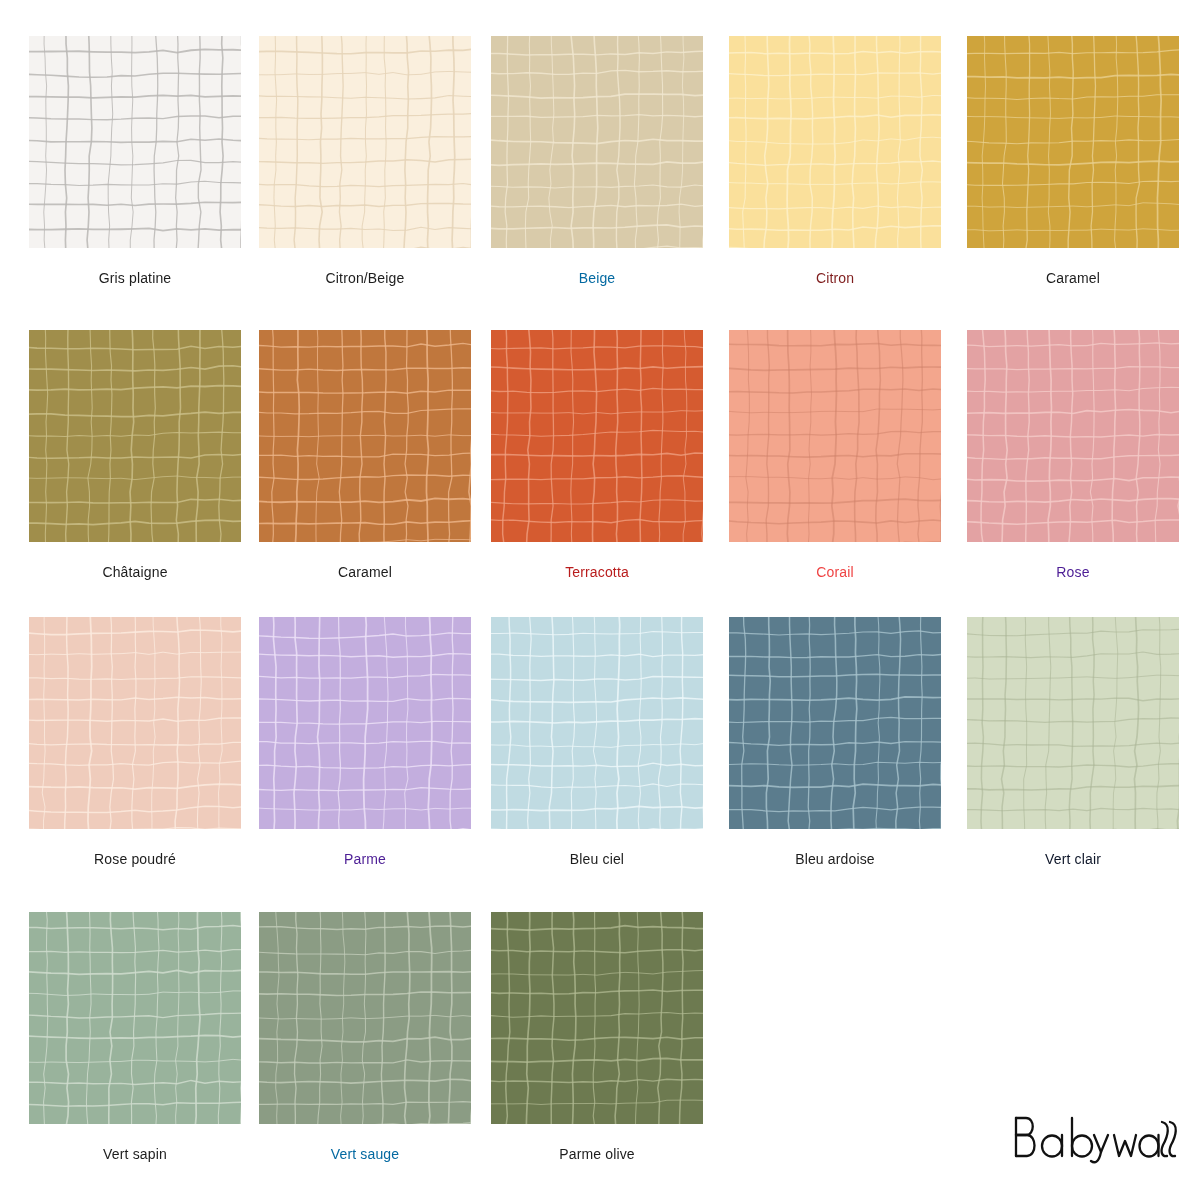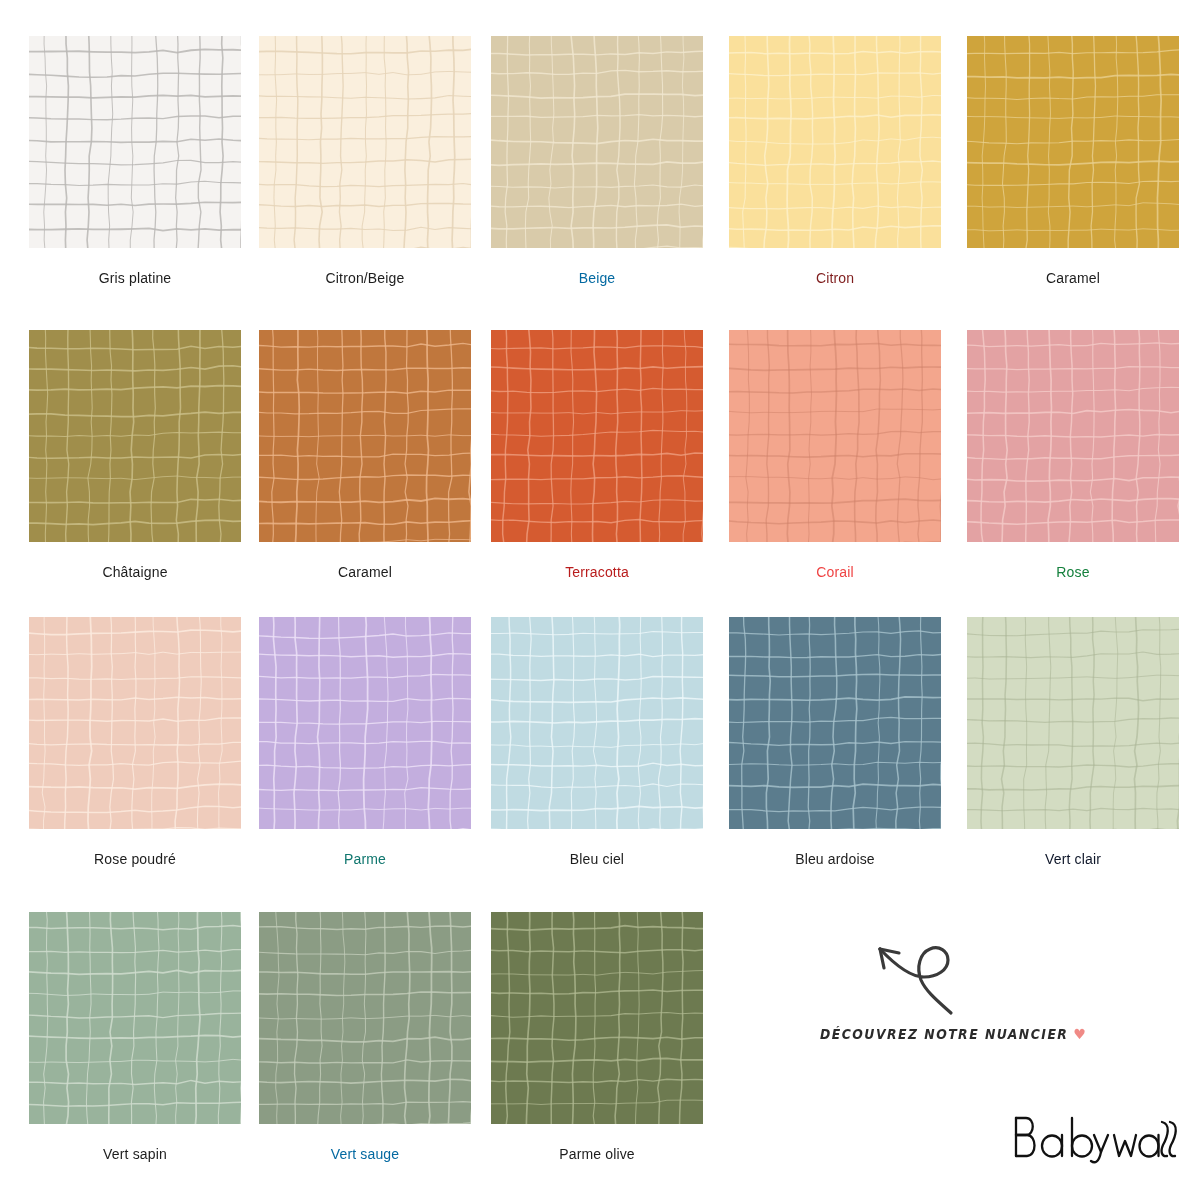--- a/index.html
+++ b/index.html
@@ -443,21 +443,21 @@
               <polyline points="0,110.75048197806626 14,111.0697985601848 28,111.62012478555903 42,111.40015869059944 56,112.16444265388152 70,112.53494304341825 84,111.69222787861453 98,112.52732571560689 112,113.07521534304048 126,112.60532486917727 140,113.05060041719878 154,111.88182499340587 168,110.94361910859163 182,112.11200817426719 196,110.45979865825718 210,111.0659321174566 224,110.36593304224839" stroke-width="1.45"></polyline>
               <polyline points="0,133.12791367715366 14,134.2070234820305 28,134.6276326085962 42,135.3700952901617 56,134.76946135190732 70,134.64714560005743 84,133.831260195634 98,134.16406664548404 112,134.29129447728232 126,134.72410044694487 140,134.69583925991762 154,132.88372008663387 168,131.7437659987582 182,131.6281545896419 196,131.377544124563 210,131.45840957594638 224,130.83994863623835" stroke-width="1.47"></polyline>
               <polyline points="0,154.8766735915183 14,155.926296013662 28,155.60464765437735 42,155.863599043886 56,156.94279355982783 70,157.13985169151962 84,157.04055033581503 98,156.11360223245865 112,156.5128682065357 126,156.82159034310445 140,155.71355883409012 154,154.4634927015934 168,156.58603584754206 182,153.700060391525 196,153.676211591424 210,153.02344904146844 224,153.44737098013465" stroke-width="1.58"></polyline>
               <polyline points="0,176.2166295623053 14,176.95159877274662 28,177.74864773589343 42,178.00945978382595 56,177.44384152806515 70,177.53032870070086 84,178.08647536898505 98,177.0847565547867 112,175.52252783513353 126,176.42036692477657 140,175.02568694727242 154,175.92658902933726 168,176.8548261617058 182,175.3200729490321 196,174.6658917041108 210,174.56618935331446 224,175.52853120942527" stroke-width="1.69"></polyline>
               <polyline points="0,197.43581802861857 14,198.15304898343155 28,199.04473616517504 42,199.62215336752772 56,200.3314568755784 70,199.41352434645168 84,198.74912278733808 98,198.05609950114027 112,197.91417447669943 126,198.1986717977395 140,197.25670991083854 154,196.21643839769123 168,198.50306745241983 182,197.54028771123285 196,196.1883517481086 210,195.95800336550118 224,195.92735795630622" stroke-width="1.58"></polyline>
               <polyline points="0,220.88553975681728 14,221.59897647218168 28,221.70487316204824 42,222.2552255804758 56,222.18640080925084 70,222.34364657462464 84,223.01753482600162 98,223.72002499631066 112,222.90607752874124 126,223.09731664568332 140,221.21547967660504 154,220.0588759103575 168,222.2887262684813 182,222.7338538846046 196,220.90233293353202 210,220.39483440578135 224,220.6874185419782" stroke-width="1.80"></polyline>
               <polyline points="0,242.14520853467192 14,243.23314673453632 28,243.24463453830955 42,243.36705514865426 56,244.34560569231863 70,245.0985034690773 84,245.0398971343291 98,245.36151664944882 112,243.91806508605384 126,244.96644427073838 140,244.32468318793246 154,243.39710953235408 168,242.5402427282747 182,242.67327270875705 196,243.7202726118705 210,244.26953224642892 224,245.5726444968886" stroke-width="1.46"></polyline>
             </g>
           </svg>
         </div>
-        <div class="swatch-label" style="color: #15803d;">Rose</div>
+        <div class="swatch-label" style="color: #4c1d95;">Rose</div>
       </div>
       <div class="swatch-cell" style="left: 29px; top: 617px;">
         <div class="swatch-chip" title="Rose poudré" style="background-color: rgb(239, 204, 188);">
           <svg class="weave" viewBox="0 0 226 226" preserveAspectRatio="none">
             <g stroke="#fbeade" stroke-opacity="0.85" fill="none" stroke-linecap="round">
               <polyline points="0.32906721640983605,0 0.09418507217440042,14 0.8251359139099124,28 0.7069048517884309,42 0.2640070549495652,56 1.3355817901796412,70 0.9213939045851527,84 0.7298581496922605,98 0.22883513831259417,112 -0.5136421651239431,126 0.23655606708443844,140 -0.12037939474706727,154 -0.9495536856424405,168 -0.8354141194011246,182 -1.3925527861227756,196 -2.342089938062431,210 -1.6810724540005542,224" stroke-width="0.91"></polyline>
               <polyline points="21.15067511262605,0 21.122542086219823,14 21.621756895435766,28 21.635776507041292,42 21.052658307014088,56 21.322622673585002,70 20.722153988376565,84 21.078161586179196,98 21.576044701236732,112 21.473893063939215,126 22.131478633501278,140 21.204158472272713,154 20.74580193813602,168 19.227079157806322,182 22.046225617807686,196 20.46220154606773,210 20.54877122582792,224" stroke-width="0.96"></polyline>
               <polyline points="44.04240845503239,0 43.815618611955344,14 43.63405063989862,28 44.09854727776439,42 45.02003745602727,56 44.96443523162122,70 44.58980350668371,84 45.1372928303449,98 44.925590884972394,112 44.467353793883554,126 42.99148095052579,140 42.42655240899571,154 43.14140633206125,168 42.335695079946596,182 42.59776382379473,196 41.796291054210414,210 41.52416135834337,224" stroke-width="1.50"></polyline>
               <polyline points="67.06634896678105,0 67.6626030021863,14 68.33730955355091,28 68.47258737578969,42 68.73146891357551,56 67.94616791382865,70 67.95691864769881,84 67.7506378757785,98 66.99633422443405,112 67.03724497576252,126 68.6638413418144,140 66.0888383651032,154 67.36598137963625,168 66.47427335303992,182 65.26575342234217,196 64.95048492981529,210 65.99536032635051,224" stroke-width="1.77"></polyline>
               <polyline points="87.4537367523997,0 88.40883959708806,14 88.53781272562316,28 88.21937075141459,42 89.31608158792902,56 88.60699935165398,70 89.22589446958392,84 89.23967331933656,98 88.82628958882904,112 88.57546289739295,126 88.27793261764701,140 89.89403596296518,154 90.47300886031098,168 88.16568627951584,182 86.84504854576284,196 88.09962723960928,210 86.40717290872918,224" stroke-width="1.28"></polyline>
@@ -509,21 +509,21 @@
               <polyline points="0,111.29092341932655 14,111.40370492062287 28,111.34936054108772 42,112.24947342015449 56,112.09914418405072 70,112.94257331735082 84,113.14846105159938 98,112.80768635826576 112,112.92265841557786 126,111.91736015498094 140,110.91622600033529 154,110.74366719523773 168,111.55512118825173 182,110.40120232674994 196,110.49976031802679 210,110.58014137749296 224,111.03264815041054" stroke-width="1.20"></polyline>
               <polyline points="0,130.61709913322701 14,130.5423578752942 28,132.04687350867468 42,132.09464337028382 56,132.65014858913145 70,132.03583167582613 84,131.92172588093385 98,131.89421152261312 112,132.51366913637932 126,132.2036709661061 140,130.60217368198687 154,131.12767367515238 168,130.48844786717626 182,130.34008408713217 196,132.0777128047461 210,131.79022018605198 224,132.3794085974277" stroke-width="1.25"></polyline>
               <polyline points="0,154.60960114446655 14,154.11518617568544 28,155.18320955582917 42,155.83909363646112 56,155.36618380706156 70,156.59941891118643 84,156.95153831673548 98,157.35230899524876 112,157.0882250320863 126,156.89525529192304 140,155.63027969664088 154,156.15929989789342 168,154.61303032727744 182,154.074344223954 196,154.82075189919686 210,153.78303647436644 224,153.6164365984077" stroke-width="1.31"></polyline>
               <polyline points="0,178.25134116108762 14,178.8223075016554 28,179.3085055430657 42,178.69493647917952 56,179.21344122729235 70,179.26827591849147 84,179.60464451375637 98,179.20462531265355 112,178.98752608182784 126,178.85203315299736 140,178.4644115243319 154,178.62538266818757 168,176.68418081796645 182,177.37309647383603 196,178.16417450826276 210,178.41369055942508 224,177.4531630059973" stroke-width="1.32"></polyline>
               <polyline points="0,196.79359007861885 14,197.5588832643447 28,198.07557564875412 42,198.38342233109714 56,198.97486625818647 70,199.11006012297491 84,198.85211969708178 98,198.94639777964593 112,197.84513612480413 126,198.54833434386586 140,197.8544756169342 154,197.71905618177865 168,199.03721331543335 182,197.3760640593585 196,198.04798368596659 210,197.15701111374293 224,197.1770097554085" stroke-width="0.93"></polyline>
               <polyline points="0,220.94229269941616 14,221.14294876141352 28,221.71702188371663 42,221.77027189900312 56,221.2824399739678 70,222.00116303715626 84,221.07781014832491 98,221.02517083558746 112,220.95306524510383 126,219.89628854892368 140,219.6560170924921 154,218.9416312807109 168,218.7846184853806 182,219.02514730690186 196,219.9651655138912 210,217.65909432176838 224,219.33038090584574" stroke-width="1.07"></polyline>
               <polyline points="0,241.8629568190542 14,242.59045099656265 28,242.6038262484895 42,243.24293996162942 56,243.57432445203094 70,243.13741941268842 84,242.5542883363985 98,243.41770009745423 112,243.1249435165215 126,240.55841868567674 140,240.93037433466338 154,239.24782859183978 168,239.58404991788555 182,239.94416191700307 196,242.09475834435634 210,241.30534687483686 224,242.03043893675567" stroke-width="1.61"></polyline>
             </g>
           </svg>
         </div>
-        <div class="swatch-label" style="color: #0f766e;">Parme</div>
+        <div class="swatch-label" style="color: #4c1d95;">Parme</div>
       </div>
       <div class="swatch-cell" style="left: 491px; top: 617px;">
         <div class="swatch-chip" title="Bleu ciel" style="background-color: rgb(192, 219, 226);">
           <svg class="weave" viewBox="0 0 226 226" preserveAspectRatio="none">
             <g stroke="#ecf7f9" stroke-opacity="0.85" fill="none" stroke-linecap="round">
               <polyline points="-0.8837240068675019,0 0.23674953787513786,14 0.2112509560828224,28 1.0651569946750232,42 1.7287252835254328,56 1.5612640722060807,70 1.398830483539768,84 0.7884874755582123,98 -0.18232467411996967,112 0.04287583676373141,126 -1.64015229187618,140 0.49103224779809507,154 0.026596082294045198,168 1.489051256441944,182 -0.15973794346022419,196 -1.124692468980573,210 -2.328135874348121,224" stroke-width="1.14"></polyline>
               <polyline points="23.900936122830956,0 24.2560218228788,14 25.088883204690163,28 25.00123998100249,42 25.588889341478,56 25.562638394996696,70 24.94955946712301,84 24.37704557860413,98 24.595567559399438,112 25.79790942091669,126 24.725979651370274,140 23.351952741461652,154 21.68512238363034,168 21.600410817196387,182 21.878001776596214,196 21.650119868371505,210 21.487749157381852,224" stroke-width="1.48"></polyline>
               <polyline points="44.19595771456929,0 45.26557679262985,14 46.15087157207056,28 45.29317702071582,42 44.81926212123057,56 45.009494245421955,70 45.174268373591296,84 45.23193509382778,98 44.804297400620584,112 44.54814803812408,126 45.214519879836885,140 45.397515990653,154 43.72556902578299,168 44.89040670578291,182 43.43418352642316,196 42.60866803136223,210 43.66514472667985,224" stroke-width="1.22"></polyline>
               <polyline points="66.62136531332229,0 67.50509826028396,14 68.13790794796441,28 68.33542556180647,42 68.54725851852358,56 68.87146927747693,70 67.85253077672843,84 67.38500748011829,98 67.29618302339237,112 66.41529674244778,126 68.04035957400617,140 67.21374094003309,154 66.79616361634497,168 66.50662284450581,182 64.31370198073729,196 64.6218315428003,210 64.98511246699493,224" stroke-width="1.55"></polyline>
               <polyline points="87.11325691094855,0 87.91101599717234,14 88.22560649998556,28 88.73183117465949,42 88.65990631724111,56 88.5131729835529,70 88.28900813218156,84 88.72163779908375,98 89.55952332536128,112 88.94825627138614,126 87.17035379286506,140 88.08512483535077,154 88.27306057853016,168 86.31306126893065,182 86.62643182613786,196 86.63946004069435,210 86.31481798535613,224" stroke-width="1.12"></polyline>
@@ -711,31 +711,20 @@
               <polyline points="0,197.91546133571072 14,197.78904175905473 28,197.89291371393708 42,197.61289939298342 56,198.48494812898497 70,197.7094121854981 84,197.5810727716881 98,197.56248445215147 112,197.38974408075097 126,197.8798926656015 140,197.21113757952054 154,196.9149197518736 168,196.7133931142194 182,194.244212862681 196,194.12845989237442 210,194.13004707491942 224,194.57820798636246" stroke-width="0.94"></polyline>
               <polyline points="0,218.37557611883014 14,218.59966019918213 28,219.12584161736055 42,219.67047472814235 56,220.09819402352085 70,220.53788010032522 84,220.69334019808196 98,221.47793050400563 112,220.28673613018108 126,221.55955648931234 140,220.39759279840018 154,219.23161200188915 168,219.75724110710513 182,218.61383885374804 196,219.12347936801257 210,218.94452935587626 224,219.42803488197364" stroke-width="1.03"></polyline>
               <polyline points="0,241.00615939697997 14,241.52378908420616 28,241.45546986185863 42,242.4862095590244 56,242.75822944379613 70,243.22837933533353 84,243.75463998324992 98,243.16344340317528 112,243.19600823205744 126,242.36814247727833 140,241.09457933502017 154,241.8516433145767 168,239.52147195062503 182,239.3105792947872 196,239.62077587806507 210,239.11678006467565 224,240.79612575476014" stroke-width="1.15"></polyline>
             </g>
           </svg>
         </div>
         <div class="swatch-label" style="color: rgb(29, 29, 29);">Parme olive</div>
       </div>
     </div>
 
-  <div class="promo-block">
-    <svg class="promo-arrow" viewBox="0 0 120 100" fill="none">
-      <path d="M93 93 C 82 83, 68 72, 63 60 C 58 47, 62 33, 72 29
-               C 81 25, 90 31, 90 40 C 90 50, 79 57, 66 57
-               C 54 57, 40 48, 22 29" stroke="#3a3a3a" stroke-width="3.2" stroke-linecap="round" fill="none"></path>
-      <path d="M22 29 L 41 33" stroke="#3a3a3a" stroke-width="3.2" stroke-linecap="round"></path>
-      <path d="M22 29 L 26 48" stroke="#3a3a3a" stroke-width="3.2" stroke-linecap="round"></path>
-    </svg>
-
-    <div class="promo-tagline"><span>DÉCOUVREZ NOTRE NUANCIER</span><span class="promo-heart">♥</span></div>
-  </div>
 
   <svg class="brand-logo" viewBox="0 0 172 52">
     <g stroke="#111111" stroke-width="2.3" fill="none" stroke-linecap="round" stroke-linejoin="round">
 
       <path d="M6 6 L6 44"></path>
       <path d="M6 6 L16 6 C25 6, 25 23, 16 23 L6 23"></path>
       <path d="M6 23 L17 23 C27 23, 27 44, 17 44 L6 44"></path>
 
       <ellipse cx="42" cy="34" rx="10" ry="10.5"></ellipse>
       <path d="M52 23 L52 44"></path>

